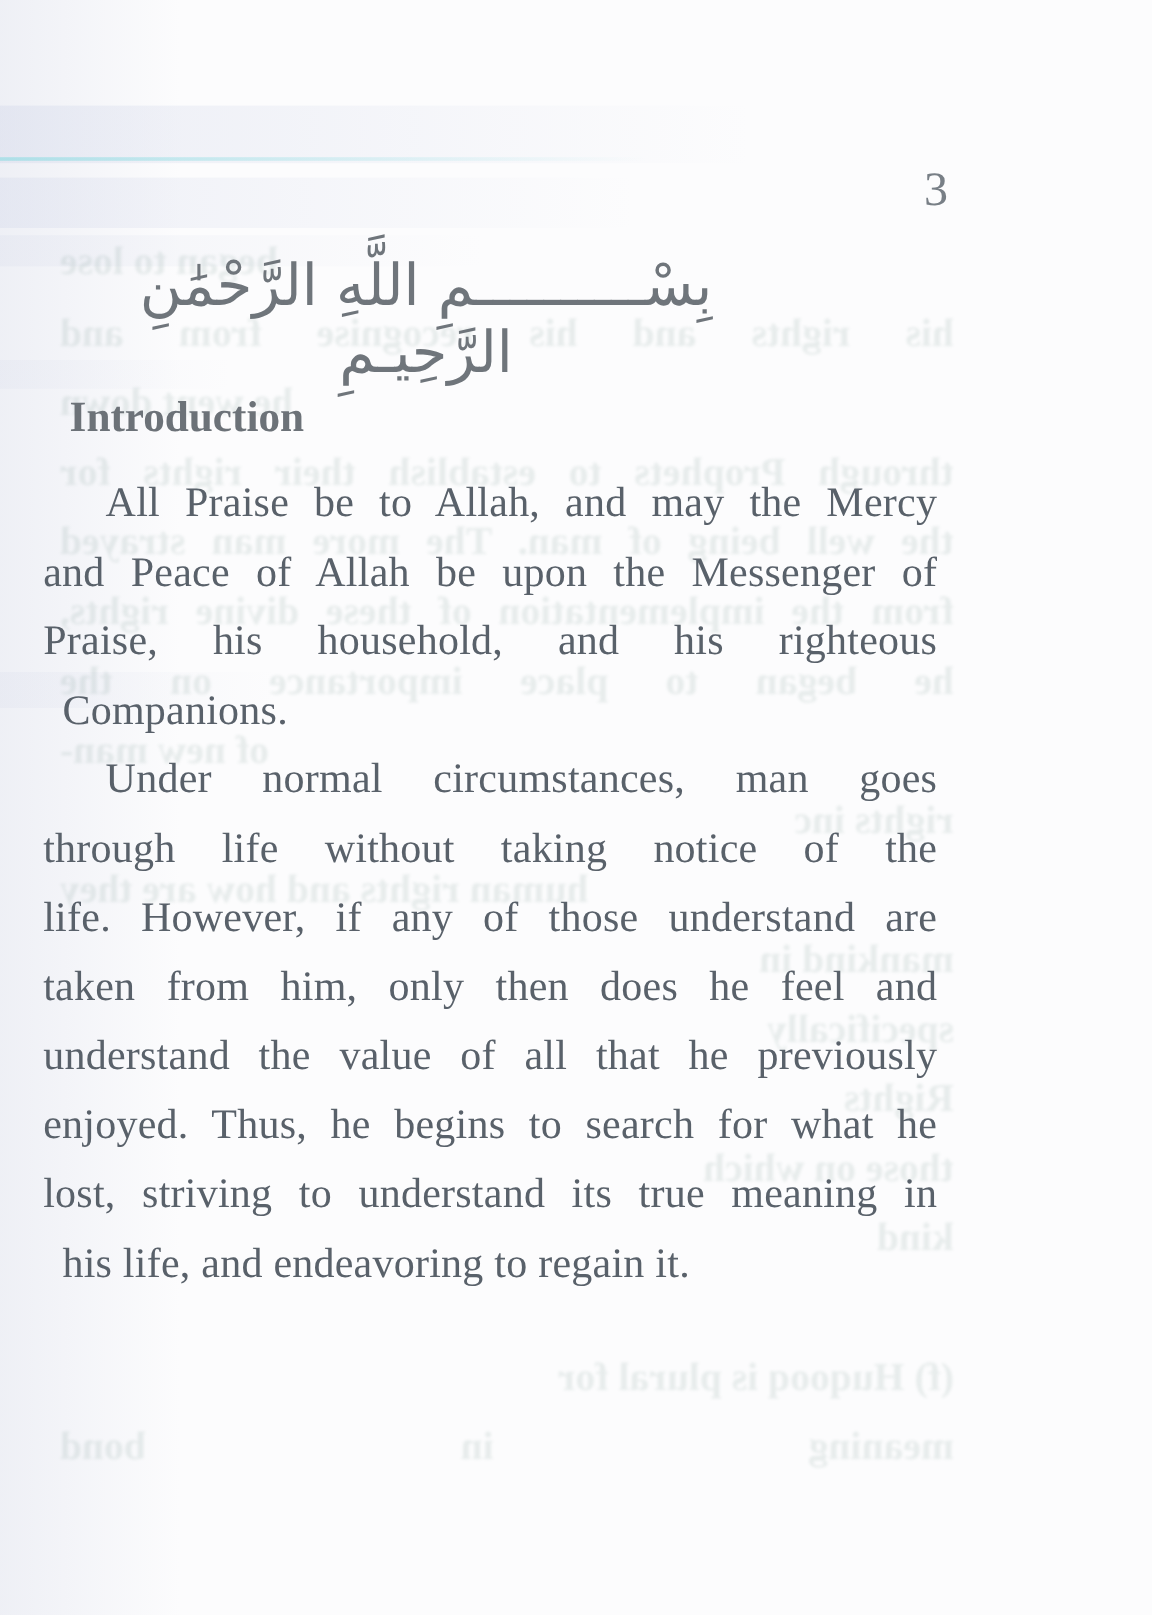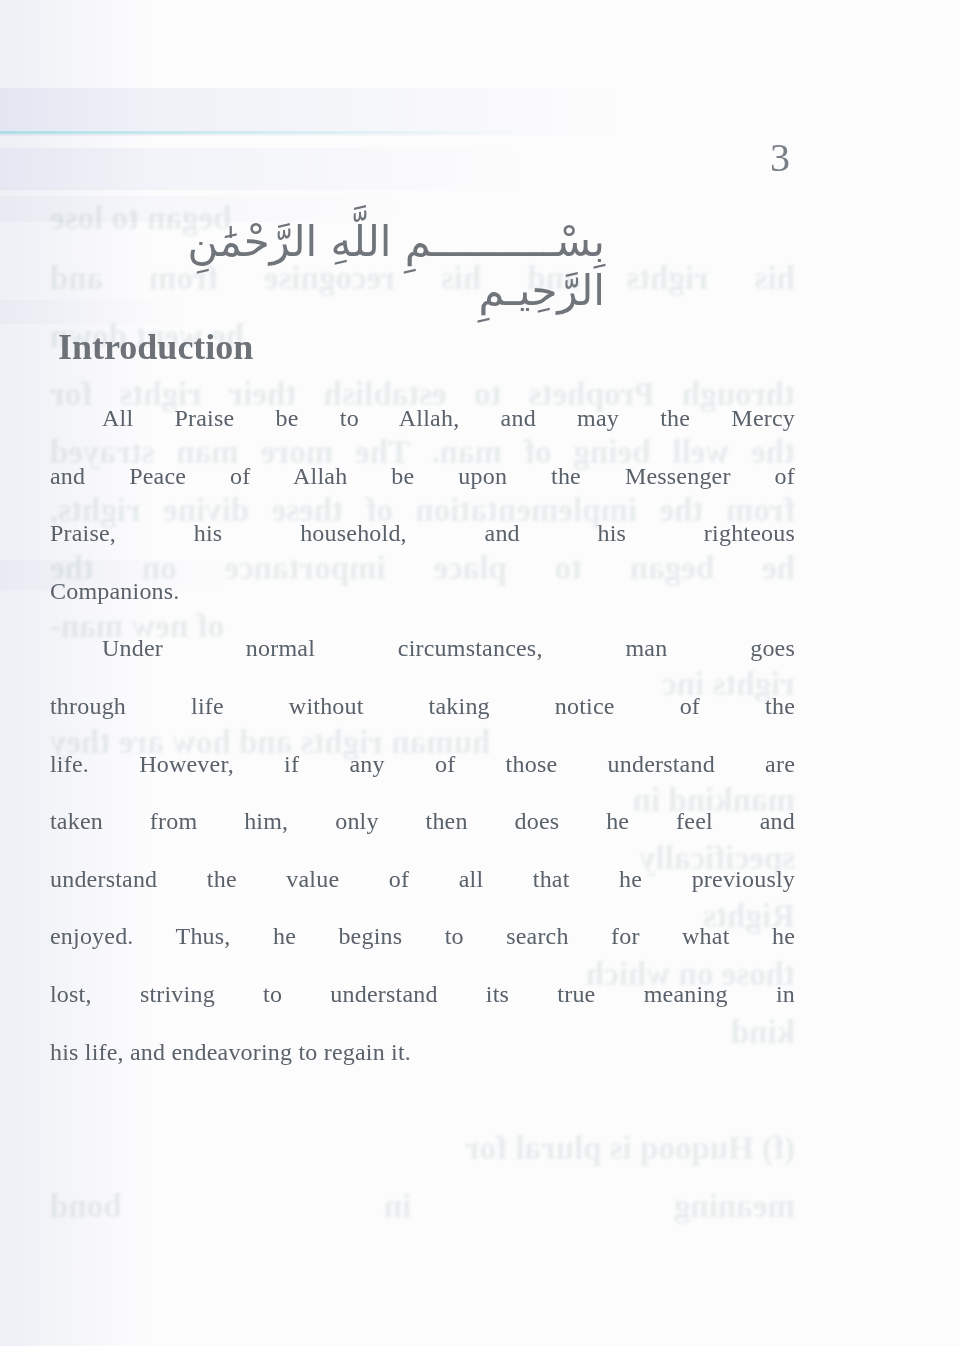--- a/index.html
+++ b/index.html
@@ -48,38 +48,39 @@
   
   .page-number{
     position:absolute;top:134px;left:645px;width:145px;
     text-align:right;font-size:40px;color:#787f86;
   }
   .bismillah{
     position:absolute;top:216px;left:105px;width:500px;height:100px;
     display:flex;align-items:center;justify-content:center;
     direction:rtl;
     font-family:"DejaVu Sans", sans-serif;
-    font-size:42px;color:#6f757b;
+    font-size:48px;color:#6f757b;
     letter-spacing:0;
+    text-align:center;
   }
   .heading{
     position:absolute;top:326px;left:58px;width:745px;
     text-align:left;font-weight:bold;font-size:36px;color:#6c7278;
   }
   .body-text{
-    position:absolute;top:390px;left:50px;width:745px;
-    font-size:24px;line-height:57.6px;color:#59616a;
+    position:absolute;top:390px;left:36px;width:745px;
+    font-size:35px;line-height:57.6px;color:#59616a;
     letter-spacing:0.2px;
   }
   .text-line{
     text-align:justify;text-align-last:justify;
     height:57.6px;overflow:visible;
   }
   .text-line.first{text-indent:52px;}
-  .text-line.last{text-align-last:left;}
+  .text-line.last{text-align-last:left;margin-left:16px;}
 </style>
 </head>
 <body>
 
 <div class="scan">
 
   <div class="edge-tint"></div>
   <div class="band band-a"></div>
   <div class="band band-b"></div>
   <div class="band band-c"></div>

